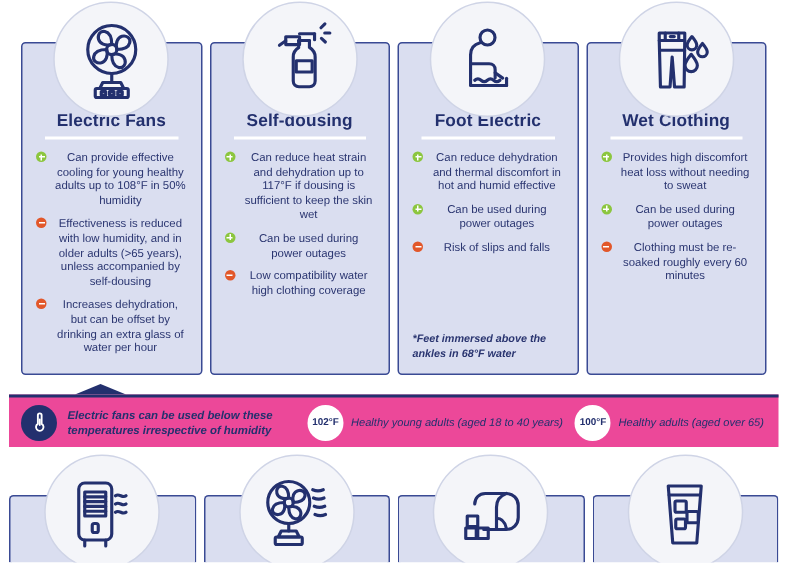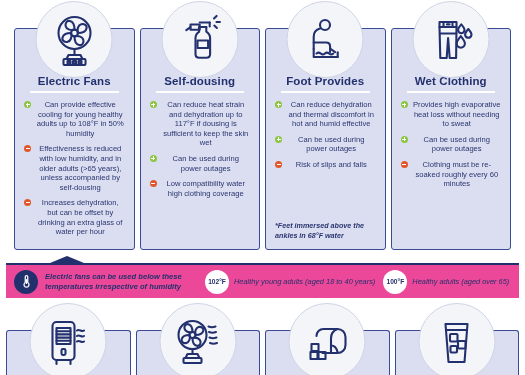--- a/index.html
+++ b/index.html
@@ -177,21 +177,21 @@
         <svg width="56" height="56" viewBox="0 0 56 56" fill="none" stroke="#23306e" stroke-width="2.1" stroke-linecap="round" stroke-linejoin="round">
           <circle cx="27.5" cy="13" r="5"></circle>
           <path d="M22.6 16.5c-4 1-6.4 4-6.4 8.2V37"></path>
           <path d="M16.2 30.5h12.4c2.4 0 4 1.6 4 4v5.4"></path>
           <path d="M32.6 36.5l5 3.6"></path>
           <path d="M16.2 37v8h24"></path>
           <path d="M40.2 40.2V45"></path>
           <path d="M19 41.5c1.4-1.3 2.8-1.3 4.2 0 1.4 1.3 2.8 1.3 4.2 0 1.4-1.3 2.8-1.3 4.2 0 1.4 1.3 2.8 1.3 4.2 0"></path>
         </svg>
       </div>
-      <div class="card-title">Foot Provides</div>
+      <div class="card-title">Foot Electric</div>
       <ul class="bullets">
         <li><span class="dot pos plus"></span><span>Can reduce dehydration and thermal discomfort in hot and humid effective</span></li>
         <li><span class="dot pos plus"></span><span>Can be used during power outages</span></li>
         <li><span class="dot neg"></span><span>Risk of slips and falls</span></li>
       </ul>
       <div class="footnote">*Feet immersed above the ankles in 68°F water</div>
     </div>
 
     <div class="card">
       <div class="card-icon">
@@ -201,21 +201,21 @@
           <path d="M17.6 21.5h16.2"></path>
           <path d="M21 10v5M30 10v5"></path>
           <path d="M24.4 12.4h2.6"></path>
           <path d="M42 18c0 1.8-1.5 3.2-3.2 3.2S35.6 19.8 35.6 18c0-1.8 3.2-5.6 3.2-5.6S42 16.2 42 18z"></path>
           <path d="M49 22.6c0 1.8-1.5 3.2-3.2 3.2s-3.2-1.4-3.2-3.2c0-1.8 3.2-5.6 3.2-5.6s3.2 3.8 3.2 5.6z"></path>
           <path d="M42.4 31.6c0 2.3-1.9 4.1-4.1 4.1s-4.1-1.8-4.1-4.1c0-2.3 4.1-7.4 4.1-7.4s4.1 5.1 4.1 7.4z"></path>
         </svg>
       </div>
       <div class="card-title">Wet Clothing</div>
       <ul class="bullets">
-        <li><span class="dot pos plus"></span><span>Provides high evaporative heat loss without needing to sweat</span></li>
+        <li><span class="dot pos plus"></span><span>Provides high discomfort heat loss without needing to sweat</span></li>
         <li><span class="dot pos plus"></span><span>Can be used during power outages</span></li>
         <li><span class="dot neg"></span><span>Clothing must be re-soaked roughly every 60 minutes</span></li>
       </ul>
     </div>
 
   </div>
 
   <div class="banner-wrap">
     <div class="banner-notch"></div>
     <div class="banner">

